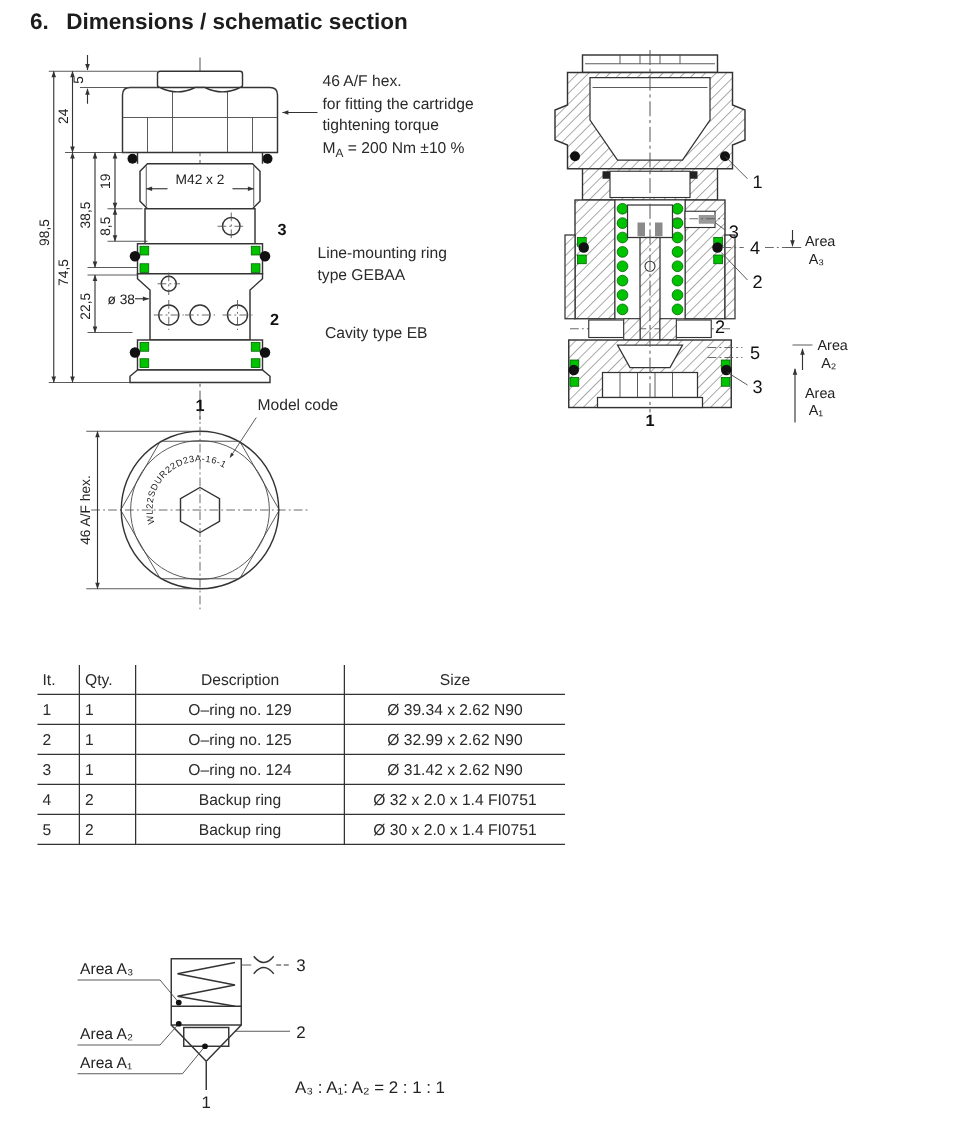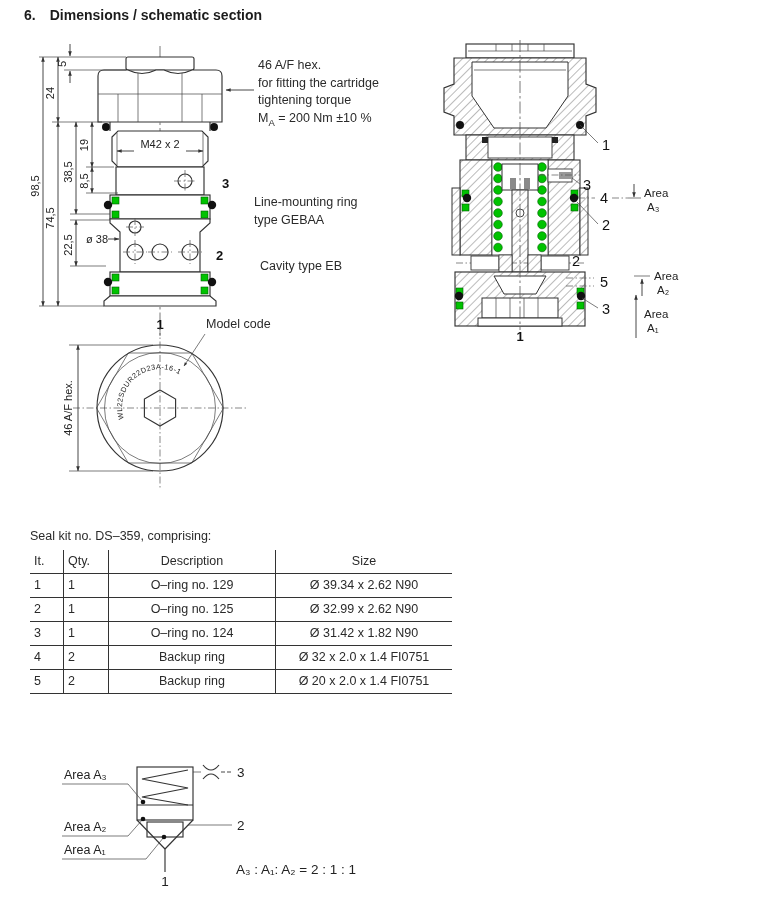--- a/index.html
+++ b/index.html
@@ -1,19 +1,19 @@
 <!DOCTYPE html>
 <html><head>
 <meta charset="utf-8">
 <style>
   html,body{margin:0;padding:0;background:#fff;}
   #page{position:relative;width:782px;height:908px;background:#fff;overflow:hidden;
         font-family:"Liberation Sans","DejaVu Sans",sans-serif;color:#222;}
   .abs{position:absolute;}
-  .title{font-size:14px;font-weight:bold;color:#1c1c1c;white-space:nowrap;}
+  .title{font-size:18px;font-weight:bold;color:#1c1c1c;white-space:nowrap;}
   .title .num{display:inline-block;margin-right:14px;}
   .note{font-size:12.5px;line-height:17.5px;color:#2a2a2a;white-space:nowrap;}
   sub.t{font-size:9.5px;}
   
   svg{overflow:visible;}
   svg text{fill:#222;font-family:"Liberation Sans","DejaVu Sans",sans-serif;}
   .o {stroke:#333;stroke-width:1.15;fill:#fff;}
   .on{stroke:#333;stroke-width:1.15;fill:none;}
   .tn{stroke:#444;stroke-width:0.7;fill:none;}
   .dm{stroke:#333;stroke-width:0.9;fill:none;}
@@ -304,21 +304,20 @@
 
     <line class="tn" x1="14" y1="27" x2="98" y2="27"></line>
     <line class="tn" x1="14" y1="153" x2="98" y2="153"></line>
     <line class="dm" x1="23" y1="27" x2="23" y2="153" marker-start="url(#aM)" marker-end="url(#aM)"></line>
     <text class="dim" transform="rotate(-90 17 90)" x="17" y="90" text-anchor="middle">46 A/F hex.</text>
   </svg>
 
   <div class="abs note" style="left:206px;top:316px;">Model code</div>
 
   <div class="abs" style="left:30px;top:528px;">
-    <div class="note">Seal kit no. DS–359, comprising:</div>
     <table class="sealtable">
       <thead>
         <tr>
           <th class="sep cn w-it">It.</th>
           <th class="sep cn w-qty">Qty.</th>
           <th class="sep w-desc">Description</th>
           <th class="w-size">Size</th>
         </tr>
       </thead>
       <tbody>
@@ -331,33 +330,33 @@
         <tr>
           <td class="sep cn">2</td>
           <td class="sep cn">1</td>
           <td class="sep">O–ring no. 125</td>
           <td>Ø 32.99 x 2.62 N90</td>
         </tr>
         <tr>
           <td class="sep cn">3</td>
           <td class="sep cn">1</td>
           <td class="sep">O–ring no. 124</td>
-          <td>Ø 31.42 x 1.82 N90</td>
+          <td>Ø 31.42 x 2.62 N90</td>
         </tr>
         <tr>
           <td class="sep cn">4</td>
           <td class="sep cn">2</td>
           <td class="sep">Backup ring</td>
           <td>Ø 32 x 2.0 x 1.4 FI0751</td>
         </tr>
         <tr>
           <td class="sep cn">5</td>
           <td class="sep cn">2</td>
           <td class="sep">Backup ring</td>
-          <td>Ø 20 x 2.0 x 1.4 FI0751</td>
+          <td>Ø 30 x 2.0 x 1.4 FI0751</td>
         </tr>
       </tbody>
     </table>
   </div>
 
 
   <svg class="abs" style="left:40px;top:752px;" width="430" height="150" viewBox="0 0 430 150">
 
     <rect class="on" x="97" y="15" width="56" height="53"></rect>
     <line class="on" x1="97" y1="53" x2="153" y2="53"></line>

